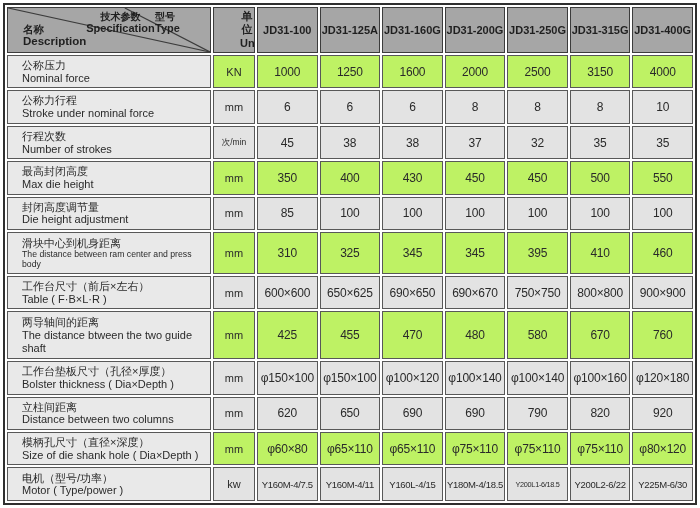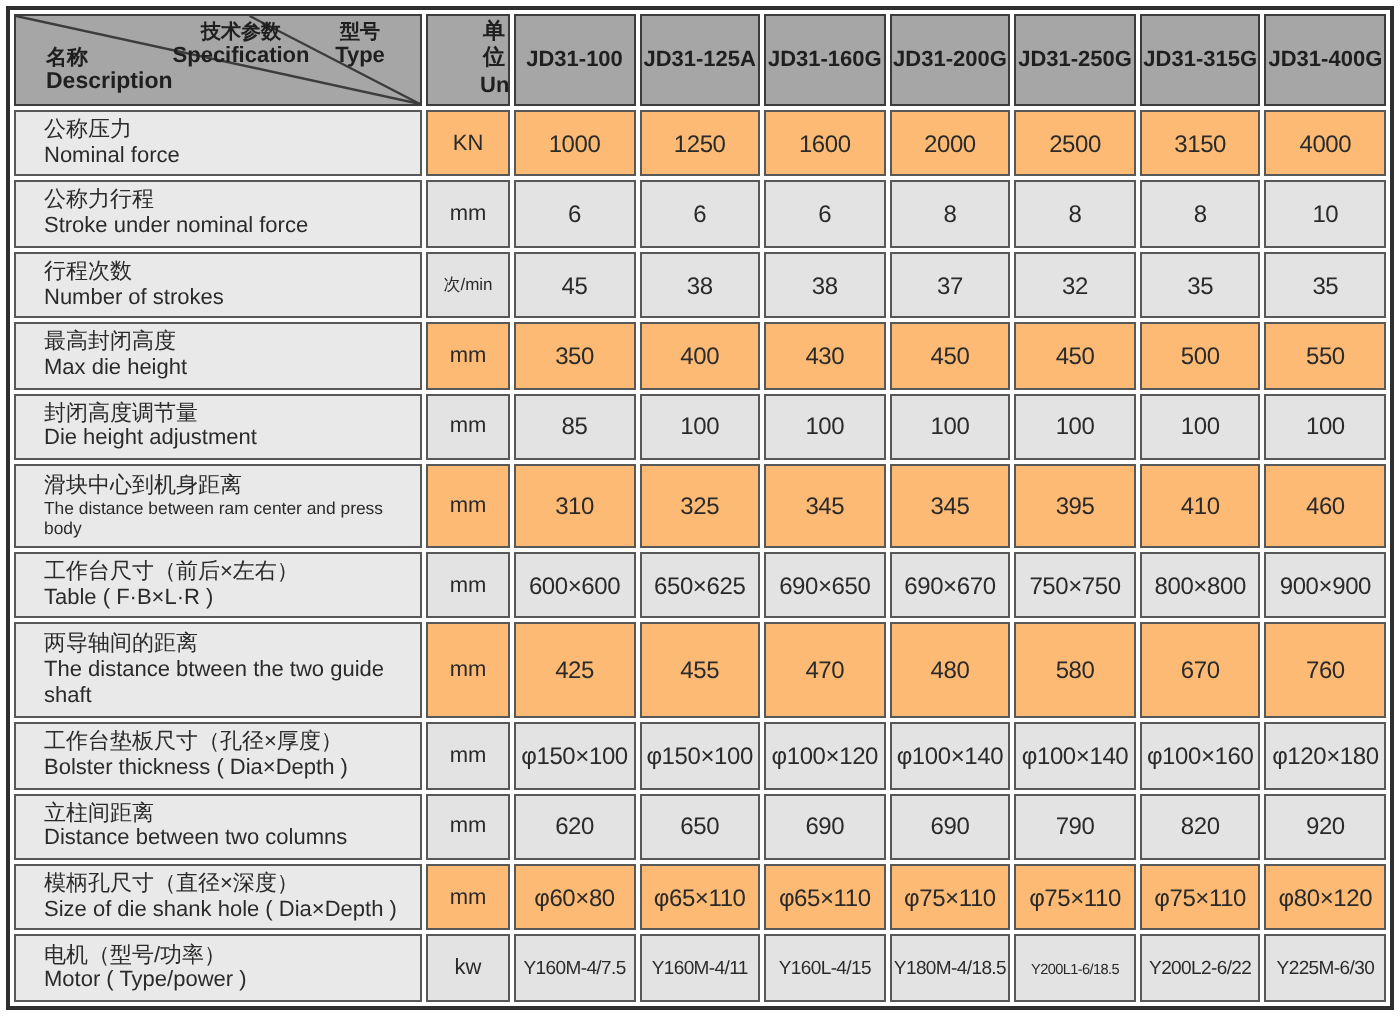--- a/index.html
+++ b/index.html
@@ -19,42 +19,42 @@
   
   thead th {
     background:#a6a6a6; border-color:#3c3c3c; color:#1f1f1f;
     font-weight:bold; font-size:11px; height:44px; padding:0;
   }
   th.diag { position:relative; }
   th.diag svg { position:absolute; top:0; left:0; width:100%; height:100%; }
   .h-spec { position:absolute; top:3px; left:55px; width:115px; text-align:center; line-height:1.1; }
   .h-spec .cn { font-size:10px; display:block; }
   .h-spec .en { font-size:11px; display:block; }
-  .h-type { position:absolute; top:3px; right:5px; width:50px; text-align:center; line-height:1.1; }
+  .h-type { position:absolute; top:3px; right:5px; width:50px; text-align:left; line-height:1.1; }
   .h-type .cn { font-size:10px; display:block; }
   .h-type .en { font-size:11px; display:block; }
   .h-desc { position:absolute; bottom:4px; left:15px; text-align:left; line-height:1.15; }
   .h-desc .cn { font-size:10.5px; display:block; }
   .h-desc .en { font-size:11.5px; display:block; }
   .h-unit div { line-height:1.2;margin-left:26px; }
 
   
   tbody td { height:24px; }
   td.label {
     background:#e9e9e9; text-align:left; padding:1px 4px 1px 14px; line-height:1.15;
   }
   td.label .cn { font-size:11px; }
   td.label .en { font-size:11px; }
   td.label .ens { font-size:8.7px; }
   td.unit { text-align:center; font-size:11px; }
   td.unit.units { font-size:8.5px; }
   td.val { text-align:center; font-size:12px; letter-spacing:-0.2px; }
   td.val.small { font-size:9.5px; letter-spacing:-0.3px; }
   td.val.tiny { font-size:7.3px; letter-spacing:-0.3px; }
-  tr.odd  td.unit, tr.odd  td.val { background:#fdba74; }
+  tr.odd  td.unit, tr.odd  td.val { background:#bef264; }
   tr.even td.unit, tr.even td.val { background:#e3e3e3; }
 </style>
 </head>
 <body>
 
 <div class="page">
   <table class="spec">
     <colgroup>
       <col style="width:204px">
       <col style="width:42px">

